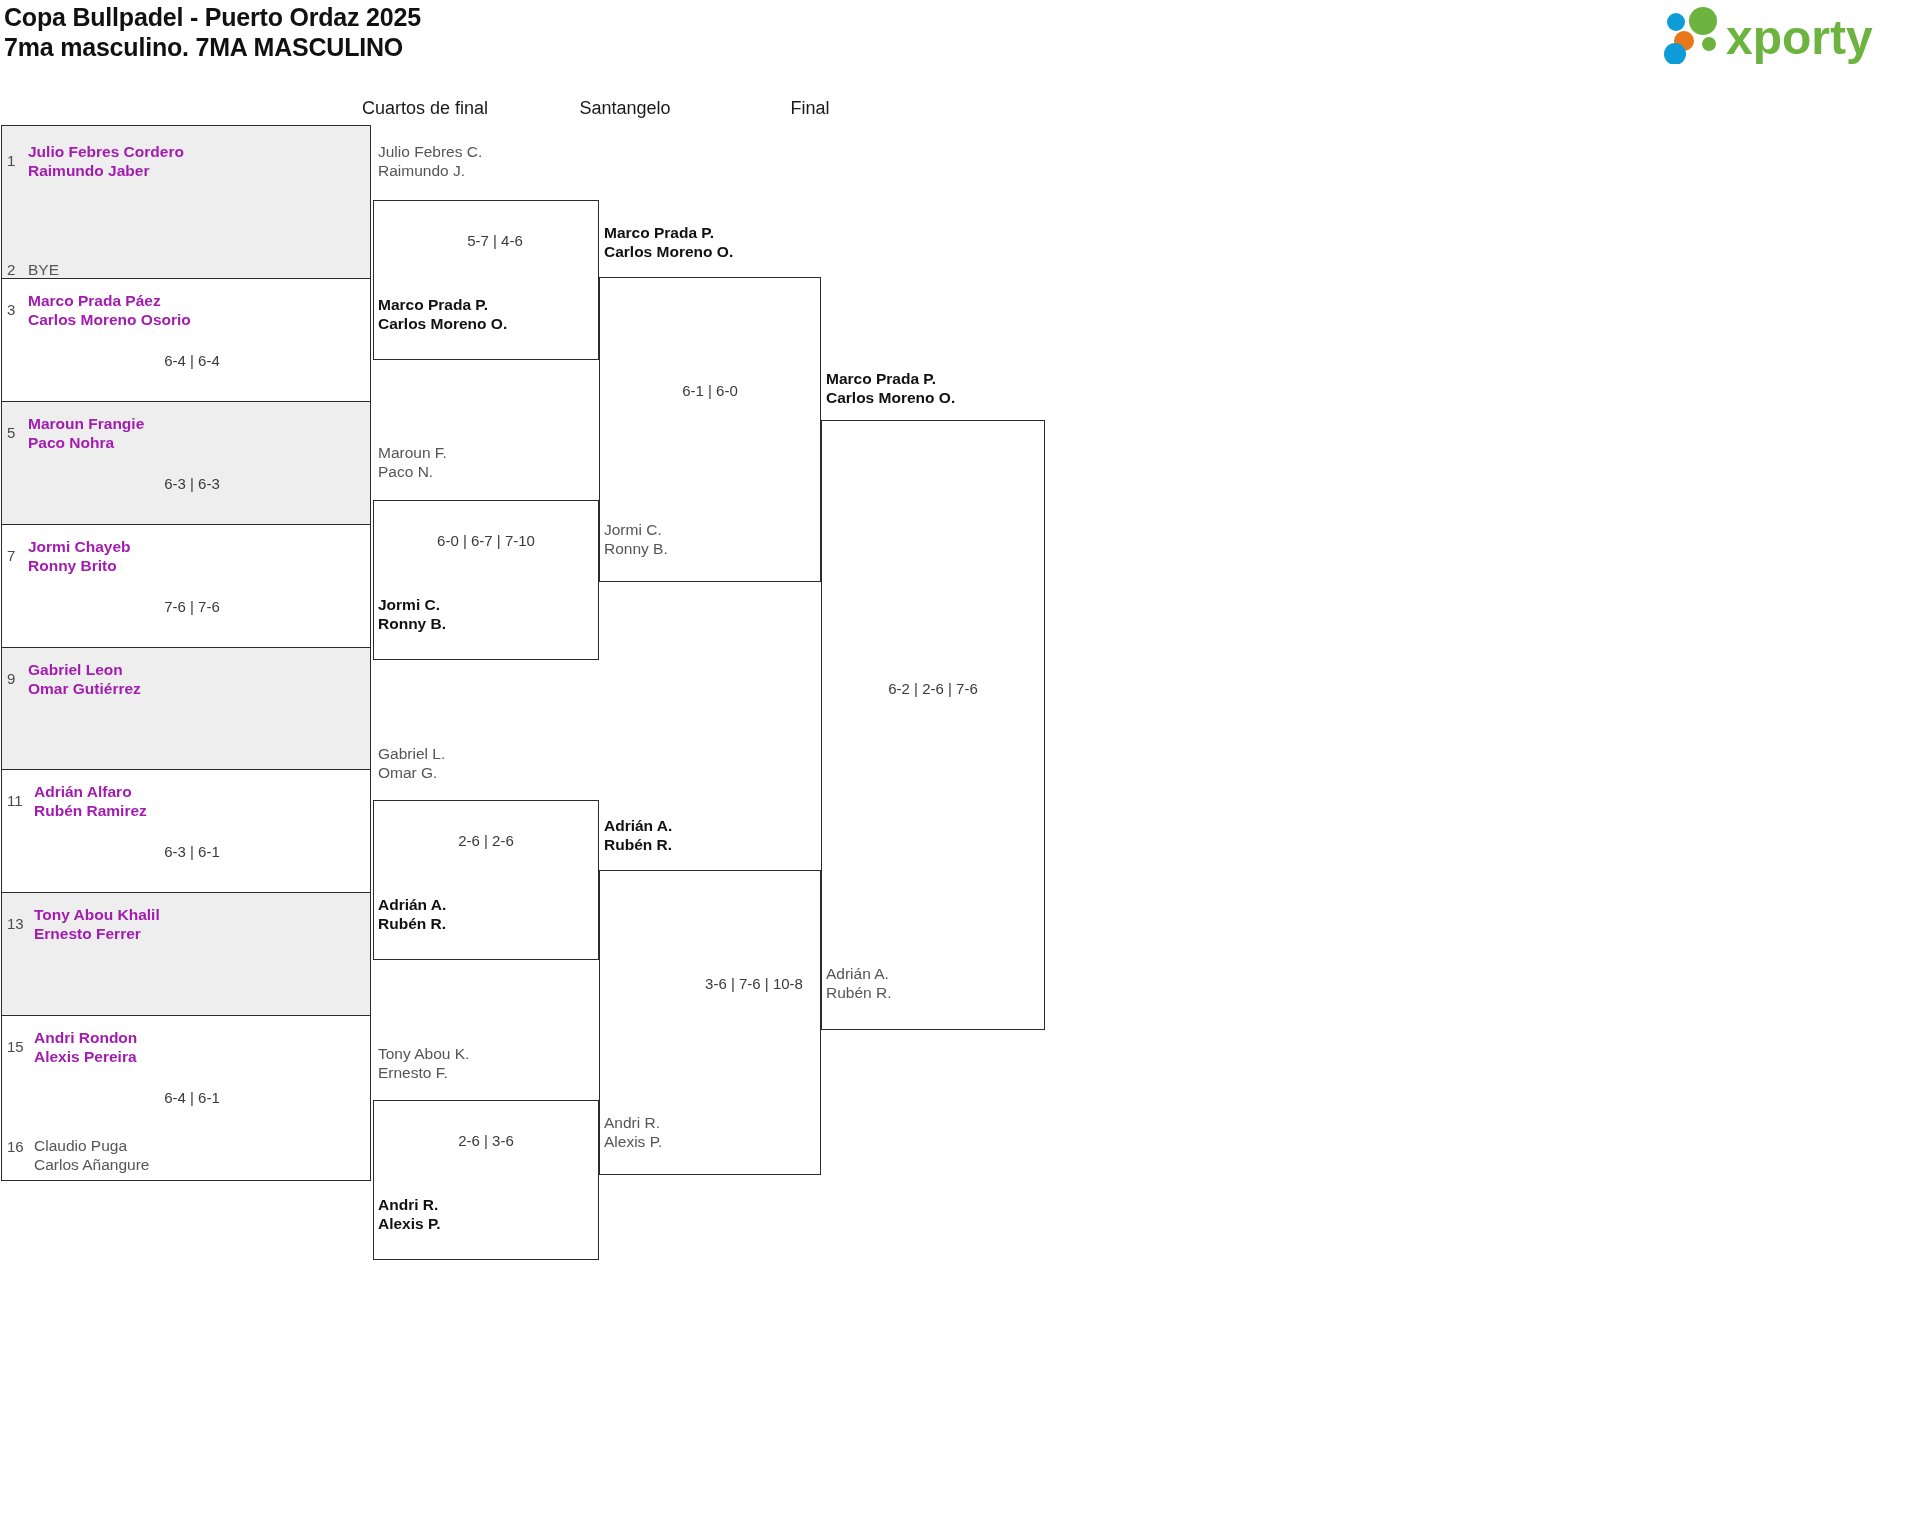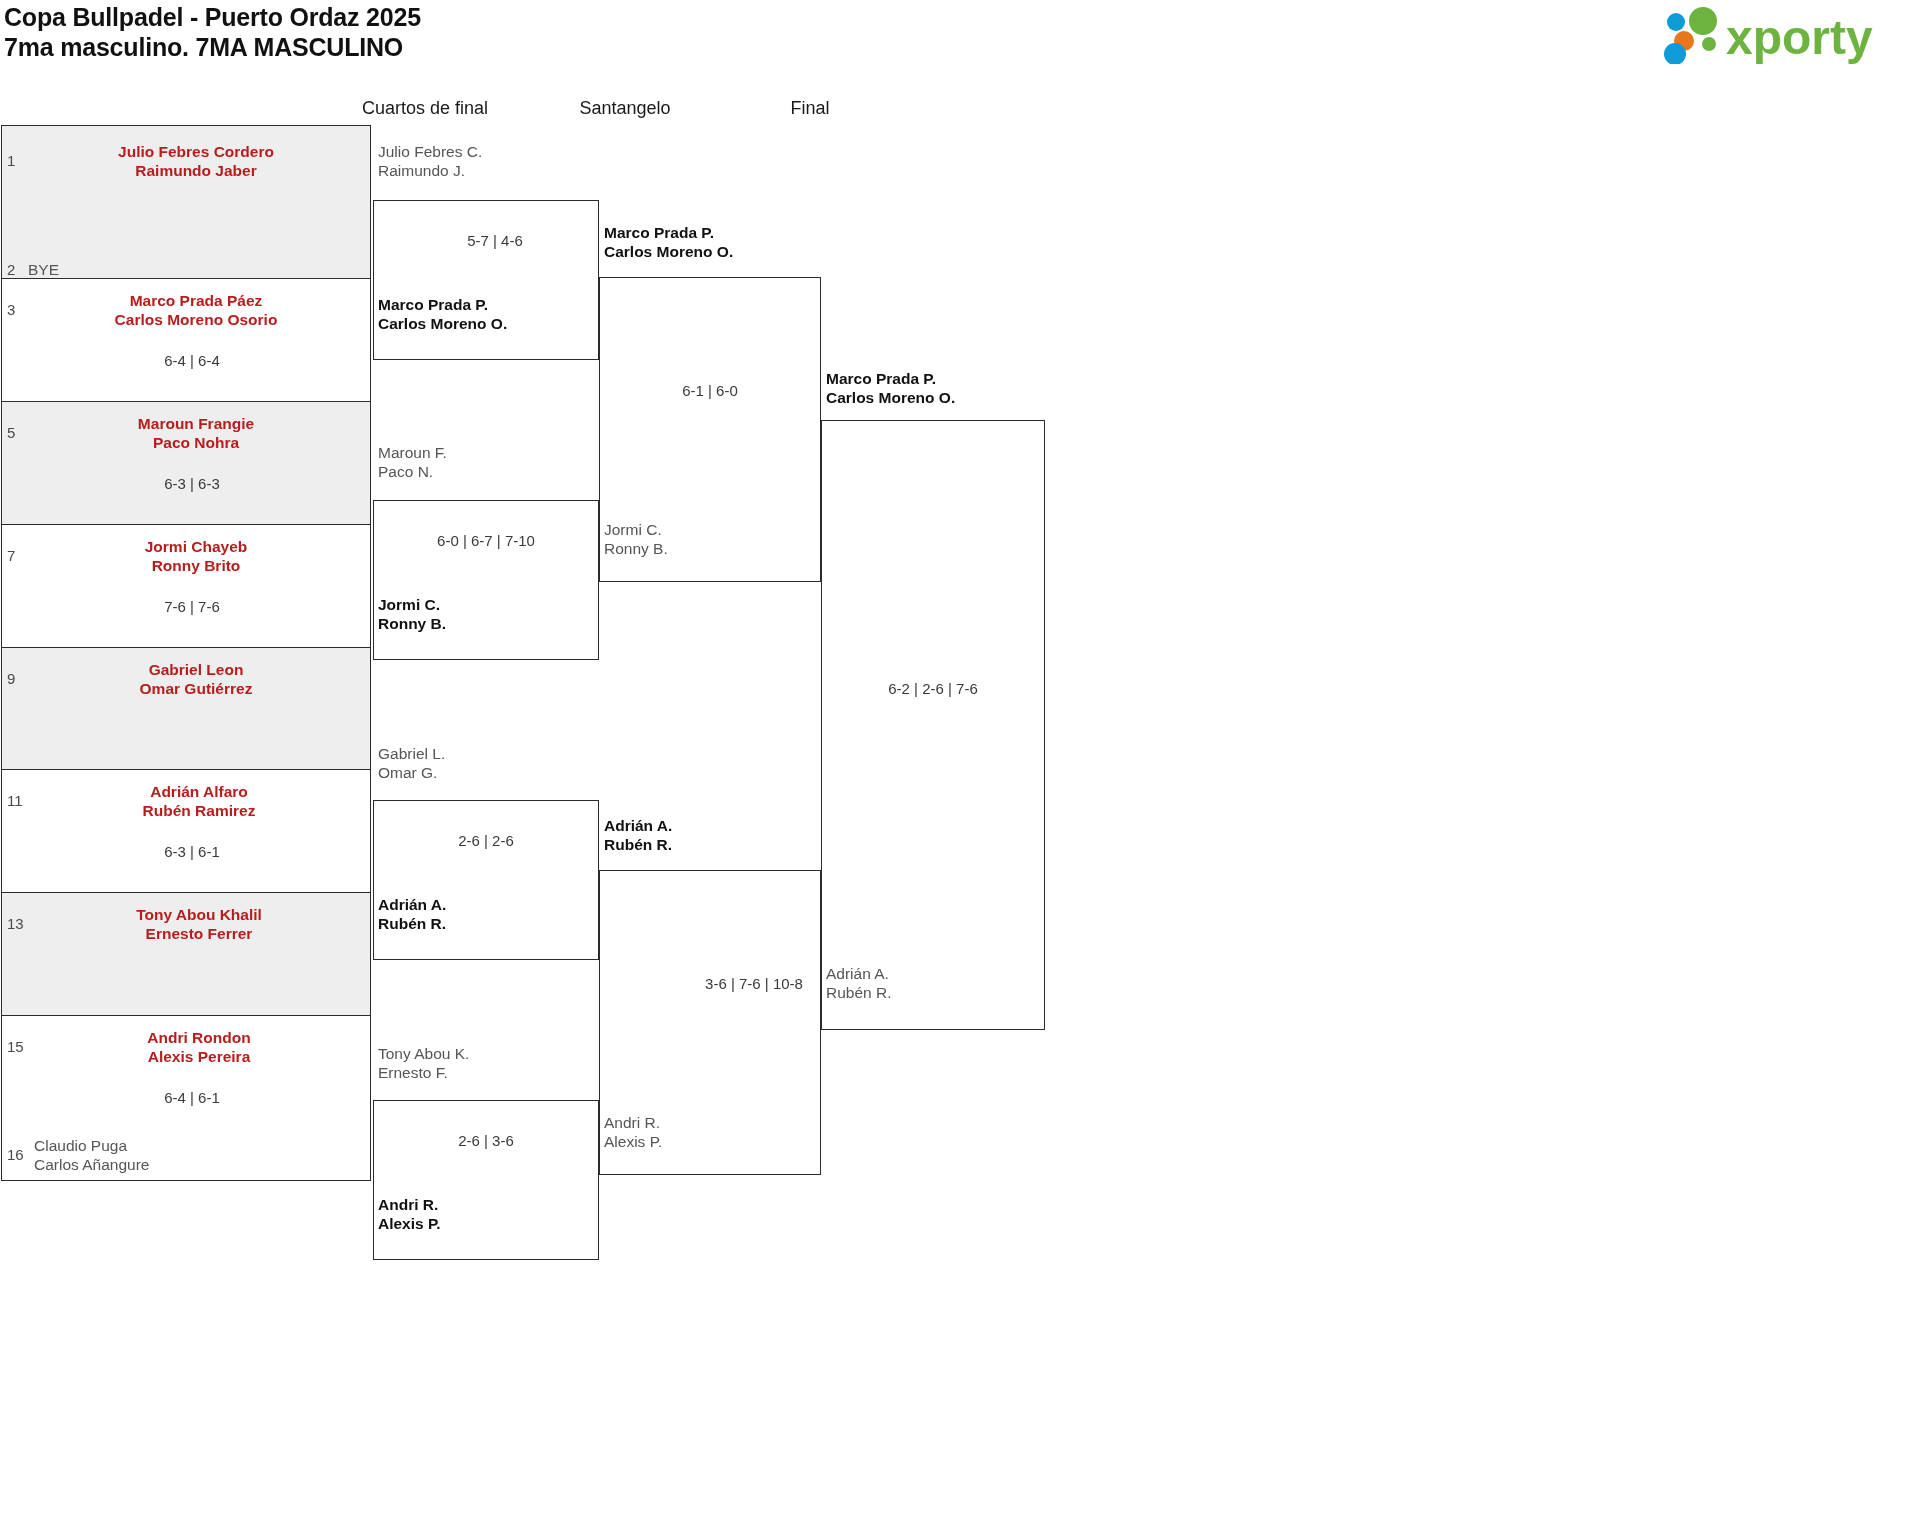--- a/index.html
+++ b/index.html
@@ -42,21 +42,21 @@
 
   .seed {
     position:absolute; left:5px;
     font-size:15px; color:#4a4a4a; width:26px; text-align:left;
   }
   .slot-names {
     position:absolute; left:26px; right:6px;
     font-size:15.5px; line-height:18.5px;
   }
   .slot-names .nm { white-space:nowrap; overflow:hidden; }
-  .winner .nm { font-weight:700; color:#b91c1c;text-align:center; }
+  .winner .nm { font-weight:700; color:#a21caf; }
   .loser .nm  { font-weight:400; color:#555555; }
   .bye-label {
     position:absolute; left:26px;
     font-size:15.5px; font-weight:400; color:#555555;
   }
 
   .r16-score {
     position:absolute;
     font-size:15px; color:#3a3a3a; text-align:center; white-space:nowrap;
   }
@@ -190,21 +190,21 @@
     <div class="bye-label" style="top:134px; left:32px;">BYE</div>
     <div class="r16-score" style="left:40px; top:73px; width:300px;"></div>
   </div>
 
   <div class="r16-box" style="left:1px; top:1015px; width:370px; height:166px;">
     <div class="seed" style="top:22px;">15</div>
     <div class="slot-names winner" style="top:13px; left:32px;">
       <div class="nm">Andri Rondon</div>
       <div class="nm">Alexis Pereira</div>
     </div>
-    <div class="seed" style="top:130px;">16</div>
+    <div class="seed" style="top:122px;">16</div>
     <div class="slot-names loser" style="top:121px; left:32px;">
       <div class="nm">Claudio Puga</div>
       <div class="nm">Carlos Añangure</div>
     </div>
     <div class="r16-score" style="left:40px; top:73px; width:300px;">6-4 | 6-1</div>
   </div>
 
   <div class="adv-names l" style="left:378px; top:143px;">
     <div class="nm">Julio Febres C.</div>
     <div class="nm">Raimundo J.</div>

